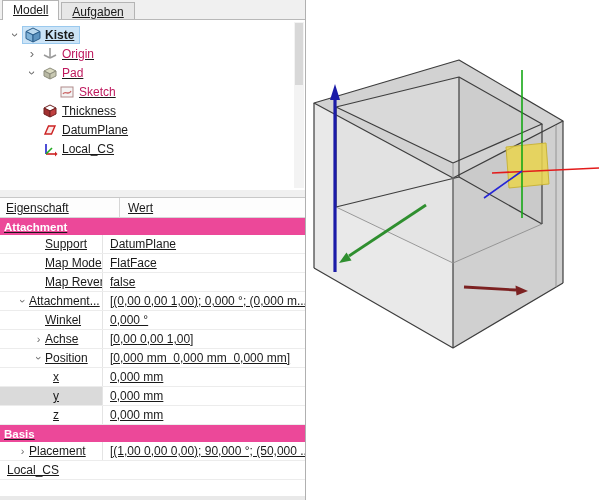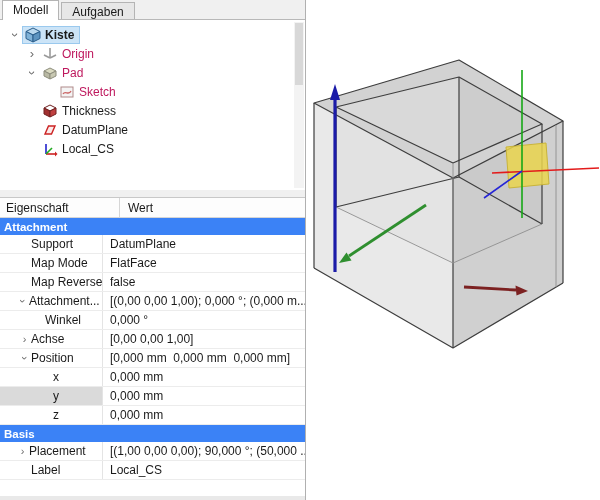--- a/index.html
+++ b/index.html
@@ -1,17 +1,17 @@
 <!DOCTYPE html>
 <html><head>
 <meta charset="utf-8">
 <style>
   html,body { margin:0; padding:0; background:#fff; }
   body { font-family:"Liberation Sans", sans-serif; font-size:12px; color:#1a1a1a; }
-  .app { width:600px; height:500px; display:flex; overflow:hidden; background:#fff; }
+  .app { width:600px; height:500px; display:flex; overflow:hidden; background:#fff;text-decoration:underline; }
 
   
   .left-panel { width:306px; box-sizing:border-box; background:#f0f0f0;
                 border-right:1px solid #b0b0b0; display:flex; flex-direction:column; }
 
   .tabbar { height:20px; display:flex; align-items:flex-end; background:#f0f0f0; padding-left:2px; position:relative; }
   .tabbar::after { content:""; position:absolute; left:0; right:0; bottom:0; height:1px; background:#b8b8b8; }
   .tab { box-sizing:border-box; height:18px; padding:2px 10px 0 10px; margin-right:2px;
          background:#e7e7e7; border:1px solid #b4b4b4; border-bottom:none; font-size:12px; }
   .tab.active { background:#fff; height:20px; position:relative; z-index:2; }
@@ -36,28 +36,28 @@
   .tree-scroll { position:absolute; top:2px; bottom:2px; right:1px; width:10px; background:#f3f3f3; }
   .tree-scroll .thumb { margin:1px; height:62px; background:#d8d8d8; }
 
   .splitter { height:7px; background:#f0f0f0; border-bottom:1px solid #c8c8c8; }
 
   
   .props { flex:1; background:#fff; overflow:hidden; position:relative; }
   .prop-header { height:20px; display:flex; box-sizing:border-box; background:#fdfdfd; border-bottom:1px solid #d6d6d6; }
   .ph-name { width:120px; box-sizing:border-box; padding:3px 4px 0 6px; border-right:1px solid #d6d6d6; }
   .ph-value { flex:1; padding:3px 6px 0 8px; }
-  .psection { height:17px; box-sizing:border-box; background:#3b82f6; color:#fff; font-weight:bold;
+  .psection { height:17px; box-sizing:border-box; background:#ec4899; color:#fff; font-weight:bold;
               font-size:11.5px; display:flex; align-items:center; padding-left:4px; }
   .prow { height:19px; display:flex; box-sizing:border-box; border-bottom:1px solid #ececec; }
   .pname { width:103px; box-sizing:border-box; border-right:1px solid #e4e4e4; display:flex; align-items:center;
            white-space:nowrap; overflow:hidden; }
   .pname .chev { font-size:11px; width:13px; min-width:13px; }
   .pval { flex:1; display:flex; align-items:center; padding-left:7px; white-space:pre; overflow:hidden; }
-  .ind0 { padding-left:16px; } .ind1 { padding-left:18px; } .ind2 { padding-left:32px; } .ind3 { padding-left:40px; }
+  .ind0 { padding-left:16px; } .ind1 { padding-left:32px; } .ind2 { padding-left:32px; } .ind3 { padding-left:40px; }
   .shaded .pname { background:#dadada; }
   .props-bottom { position:absolute; left:0; right:0; bottom:0; height:4px; background:#e9e9e9; }
 
   
   .viewport { flex:1; position:relative; background:#ffffff; }
   .viewport svg { display:block; }
 </style>
 </head>
 <body>
 
@@ -262,24 +262,20 @@
       <div class="psection">Basis</div>
 
       <div class="prow">
         <div class="pname ind0">
             <span class="chev"></span>
             <span>Placement</span>
           </div>
         <div class="pval">[(1,00 0,00 0,00); 90,000 °; (50,000 ...</div>
       </div>
       <div class="prow">
-        <div class="pname ind1">
-            <span class="chev empty"></span>
-            <span>Label</span>
-          </div>
         <div class="pval">Local_CS</div>
       </div>
 
       <div class="props-bottom"></div>
     </div>
   </div>
 
   <div class="viewport">
     <svg width="294" height="500" viewBox="0 0 294 500">
 

